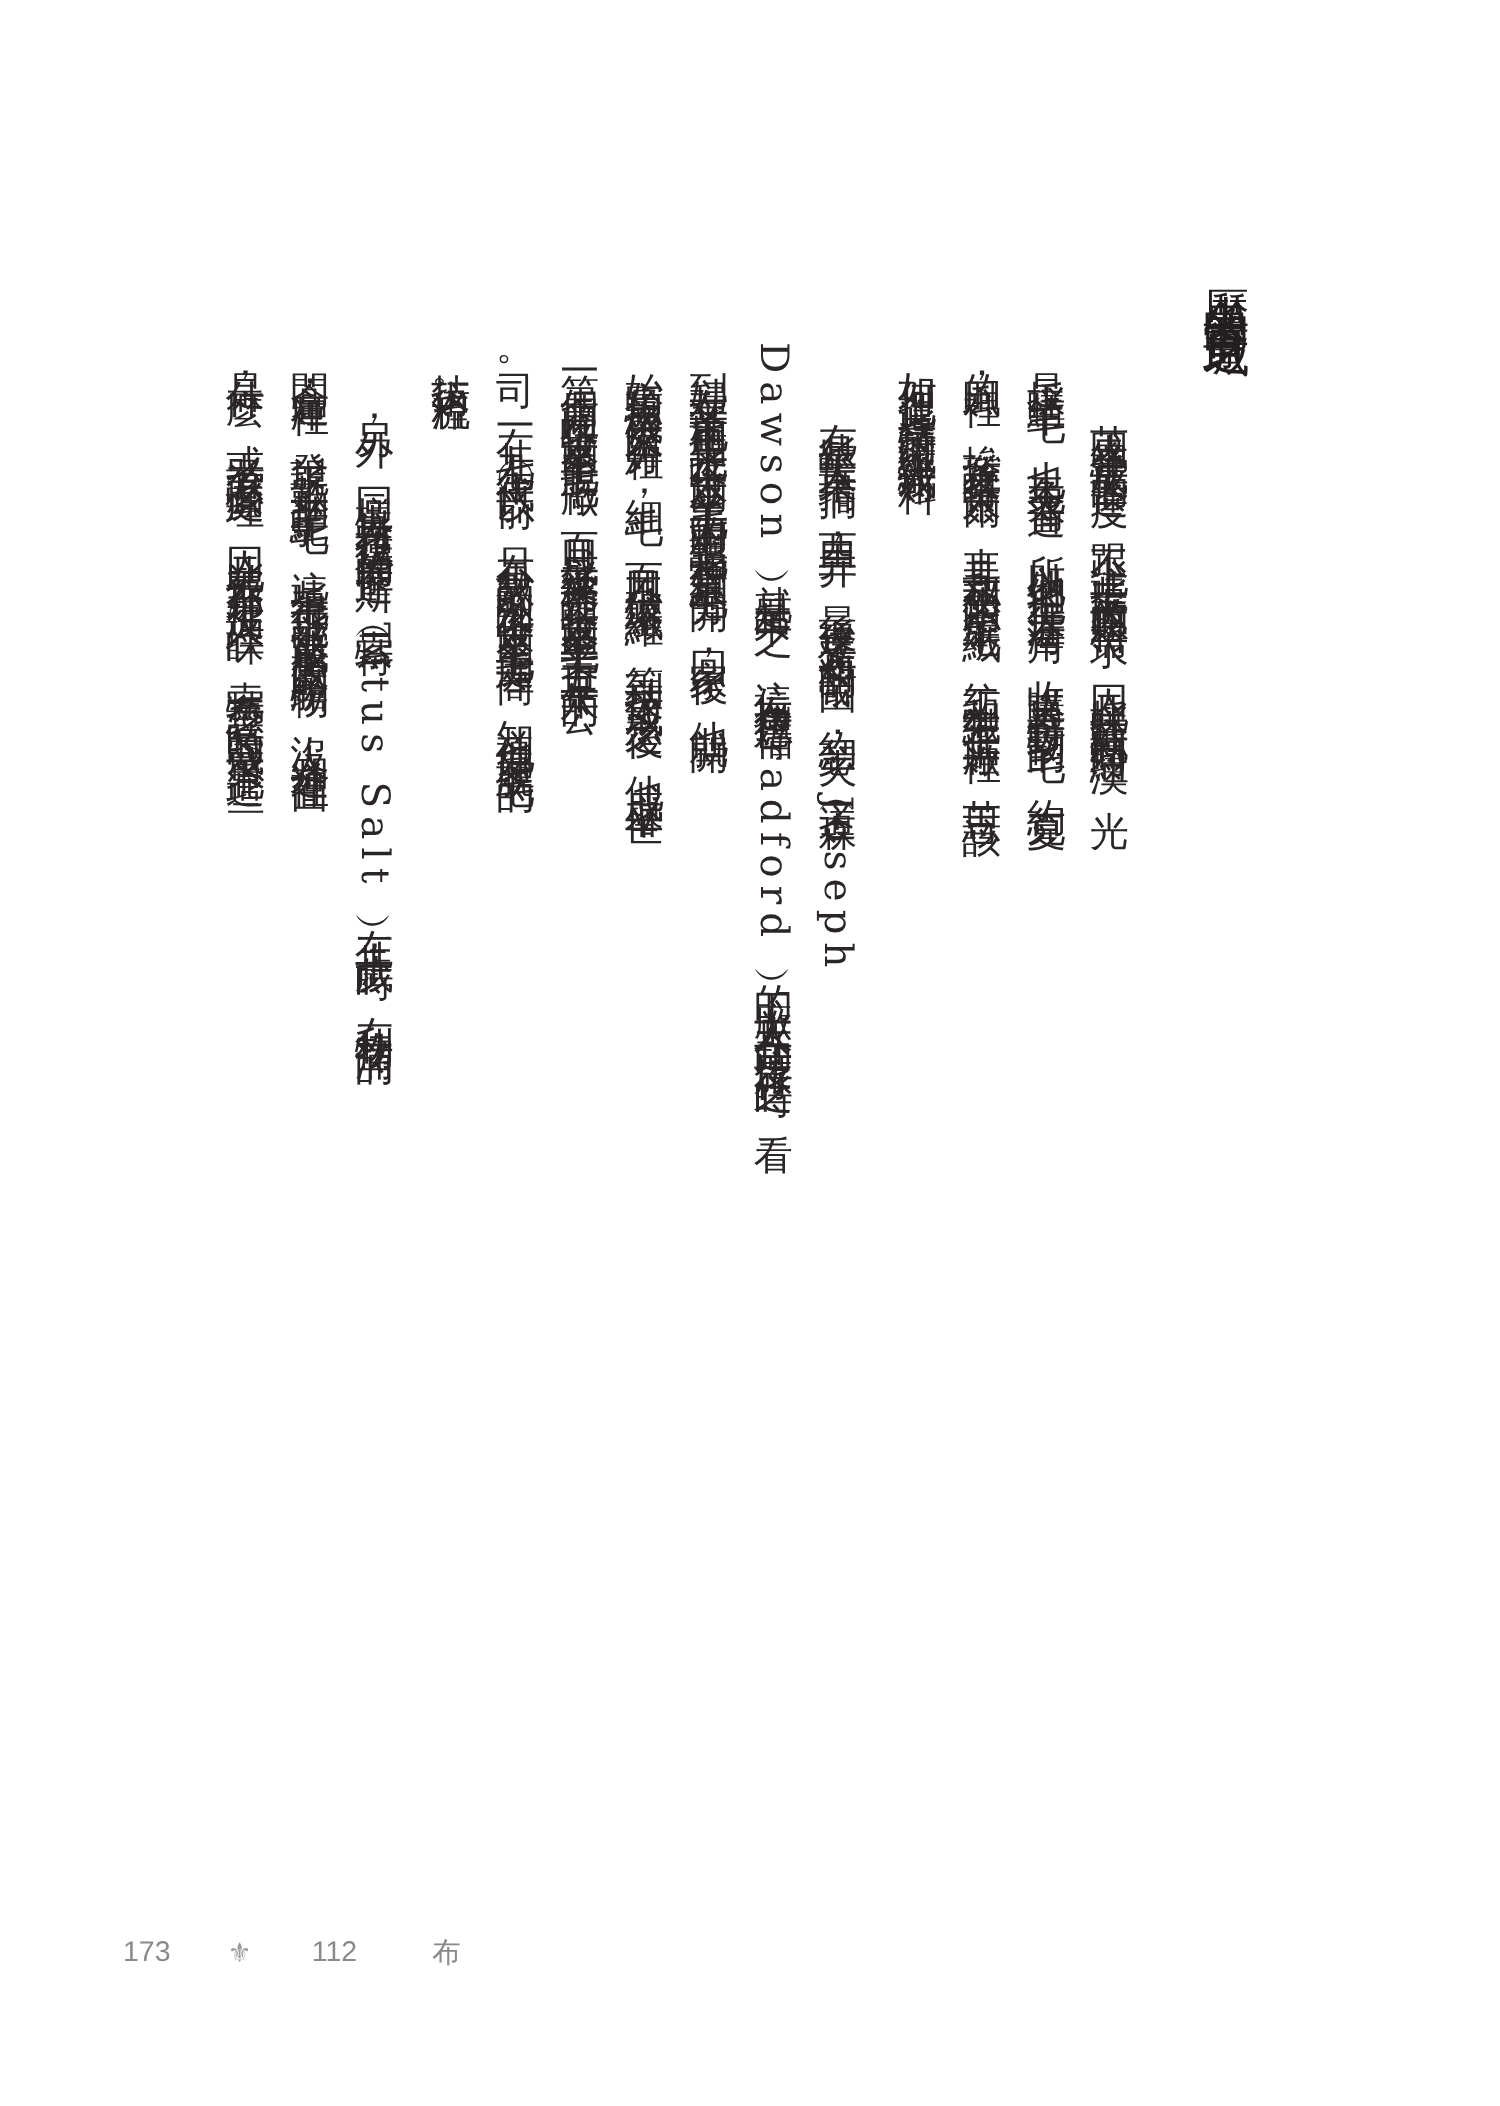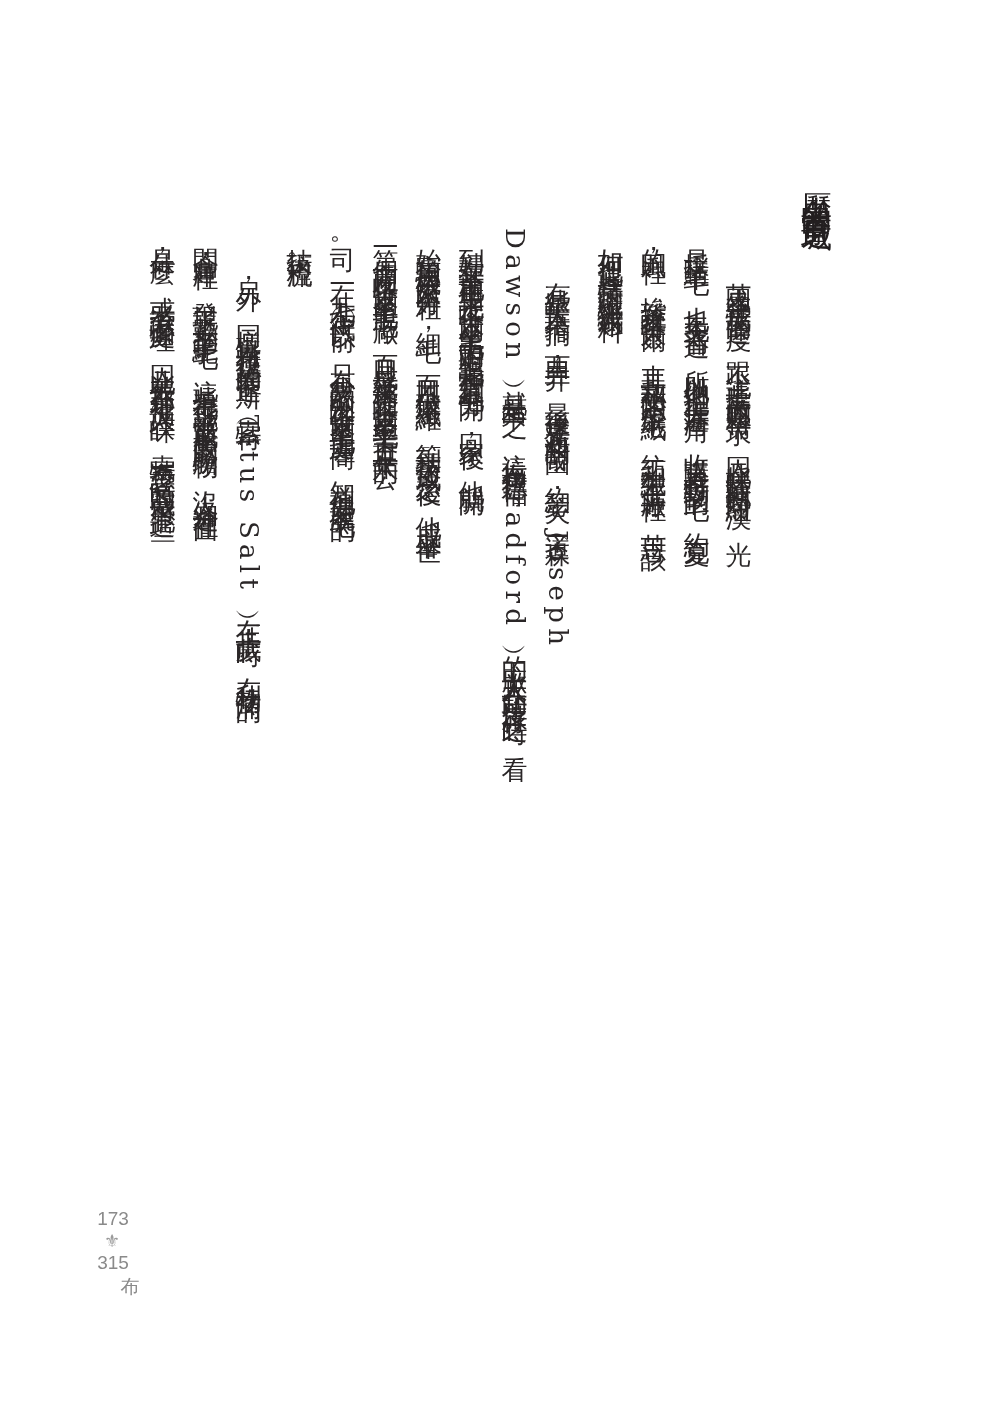--- a/index.html
+++ b/index.html
@@ -4,22 +4,22 @@
 <style>
   html, body { margin: 0; padding: 0; background: #ffffff; }
   body { width: 1000px; height: 1404px; position: relative; overflow: hidden;
          font-family: "DejaVu Serif", "Liberation Serif", serif; color: #231f20; }
   .page { position: absolute; left: 0; top: 0; width: 1000px; height: 1404px; }
   .title { position: absolute; left: 797px; top: 168px; writing-mode: vertical-rl;
            font-size: 31px; line-height: 40px; letter-spacing: 4px; color: #231f20; }
   .col { position: absolute; top: 228px; writing-mode: vertical-rl;
          font-size: 26px; line-height: 34px; letter-spacing: 5.3px; white-space: nowrap; color: #2a2627; }
   .col.indent { top: 262px; }
-  .footer { position: absolute; left: 82px; top: 1208px; font-family: "Liberation Sans", "DejaVu Sans", sans-serif;
-            font-size: 19px; color: #8a8a8a; display: flex; align-items: center; gap: 0; flex-direction: column; }
+  .footer { position: absolute; left: 82px; top: 1289px; font-family: "Liberation Sans", "DejaVu Sans", sans-serif;
+            font-size: 19px; color: #8a8a8a; display: flex; align-items: center; gap: 16px; }
   .footer .pg { display: inline-block; }
   .footer .orn { display: inline-block; margin: 0 24px 0 22px; font-size: 18px; color: #9a9a9a; }
   .footer .chap { display: inline-block; margin-left: 34px; font-family: "DejaVu Serif", serif; font-size: 19px; }
 </style>
 </head>
 <body>
 
 <div class="page">
   <h1 class="title" style="margin:0;font-weight:normal;">歷史中的首富之城</h1>
 
@@ -34,16 +34,16 @@
   <div class="col" style="left:369px;">第一個商用喀什米爾羊毛脫毛廠，而且成立後來稱霸喀什米爾羊毛業一百五十年的公</div>
   <div class="col" style="left:326px;">司。在一九七〇年代以前，只有少數的歐洲喀什米爾羊毛處理商，知道他處理脫毛的</div>
   <div class="col" style="left:283px;">技術流程。</div>
   <div class="col indent" style="left:232px;">另外，同樣出身布拉德福的泰達斯．索特（Titus Salt）在三十歲時，在利物浦的一</div>
   <div class="col" style="left:189px;">間倉庫裡，發現了數十捆羊駝毛。這些毛很可能被當成船隻的壓艙物，沒人知道裡面</div>
   <div class="col" style="left:146px;">是什麼，或者該怎麼處理，因此被丟在那裡沒人理睬。索特憑著一時的靈感買下這些</div>
 
   <div class="footer">
     <span class="pg">173</span>
     <span class="orn">⚜</span>
-    <span class="pg">315</span>
+    <span class="pg">112</span>
     <span class="chap">布</span>
   </div>
 </div>
 
 </body></html>

